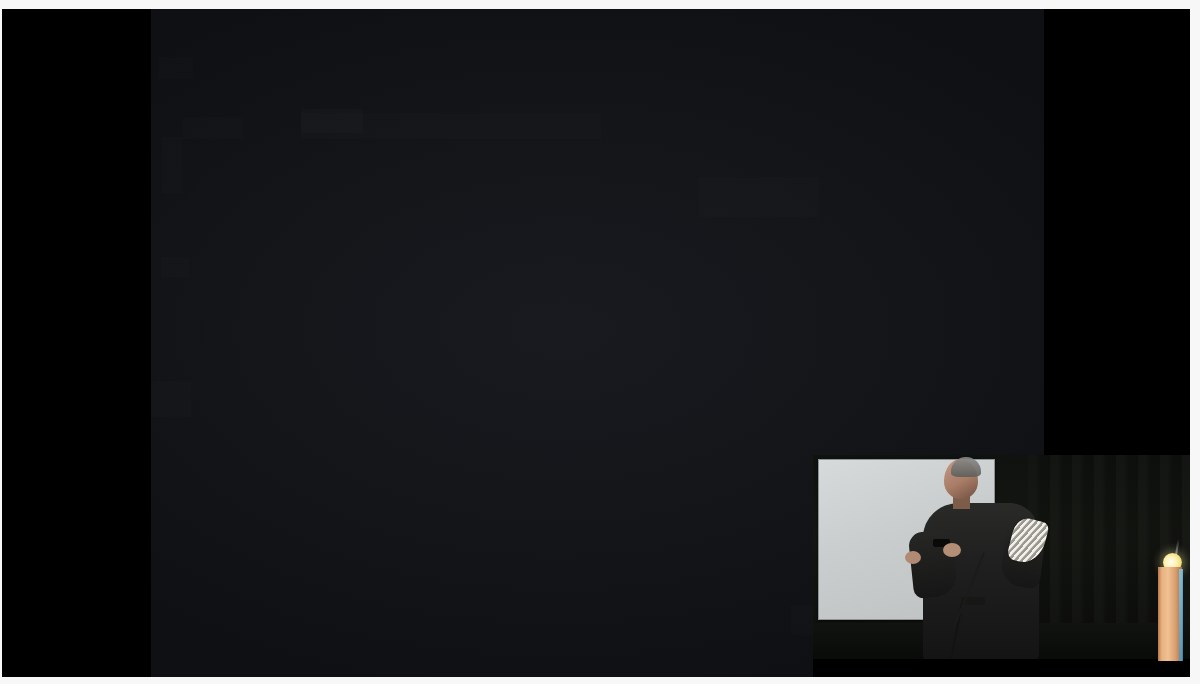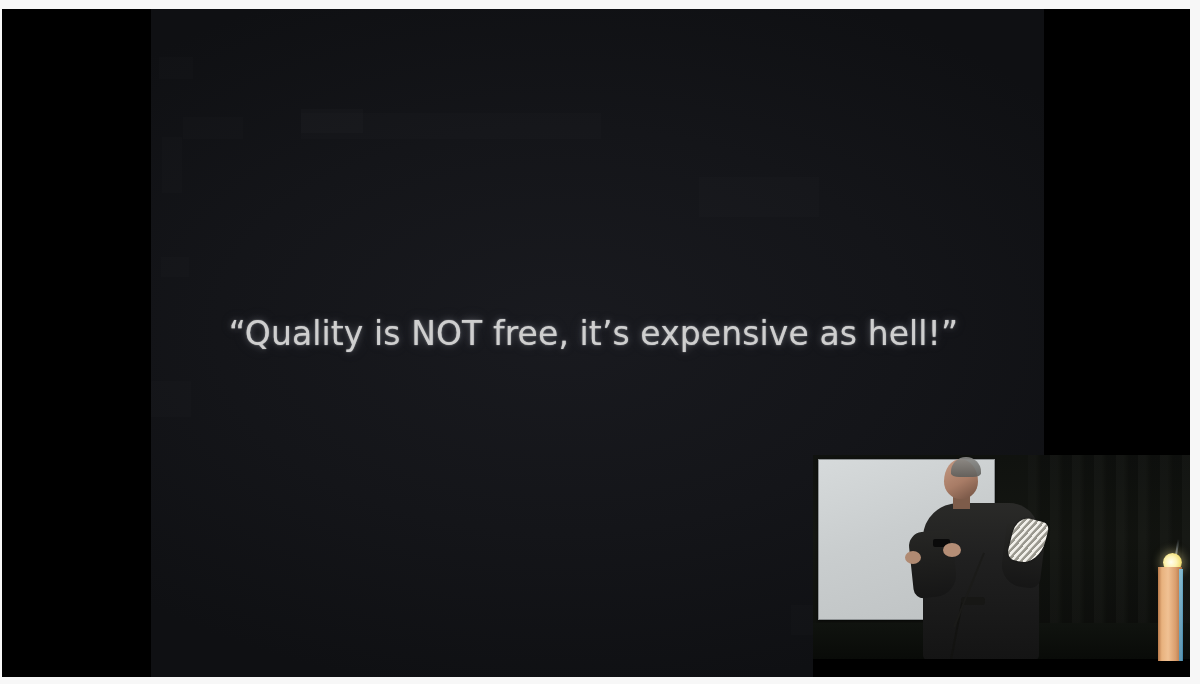--- a/index.html
+++ b/index.html
@@ -323,23 +323,20 @@
       <div class="artifact a1"></div>
       <div class="artifact a2"></div>
       <div class="artifact a3"></div>
       <div class="artifact a4"></div>
       <div class="artifact a5"></div>
       <div class="artifact a6"></div>
       <div class="artifact a7"></div>
       <div class="artifact a8"></div>
       <div class="artifact a9"></div>
 
-      <div id="quote-line">
-        <span id="quote-text">“Quality is NOT free, it’s expensive as hell!”</span>
-      </div>
     </div>
 
     <div class="pillarbox left"></div>
     <div class="pillarbox right"></div>
 
     <div id="pip">
       <div id="pip-stage"></div>
       <div id="pip-curtain"></div>
       <div id="pip-screen"></div>
       <div id="pip-floor"></div>

